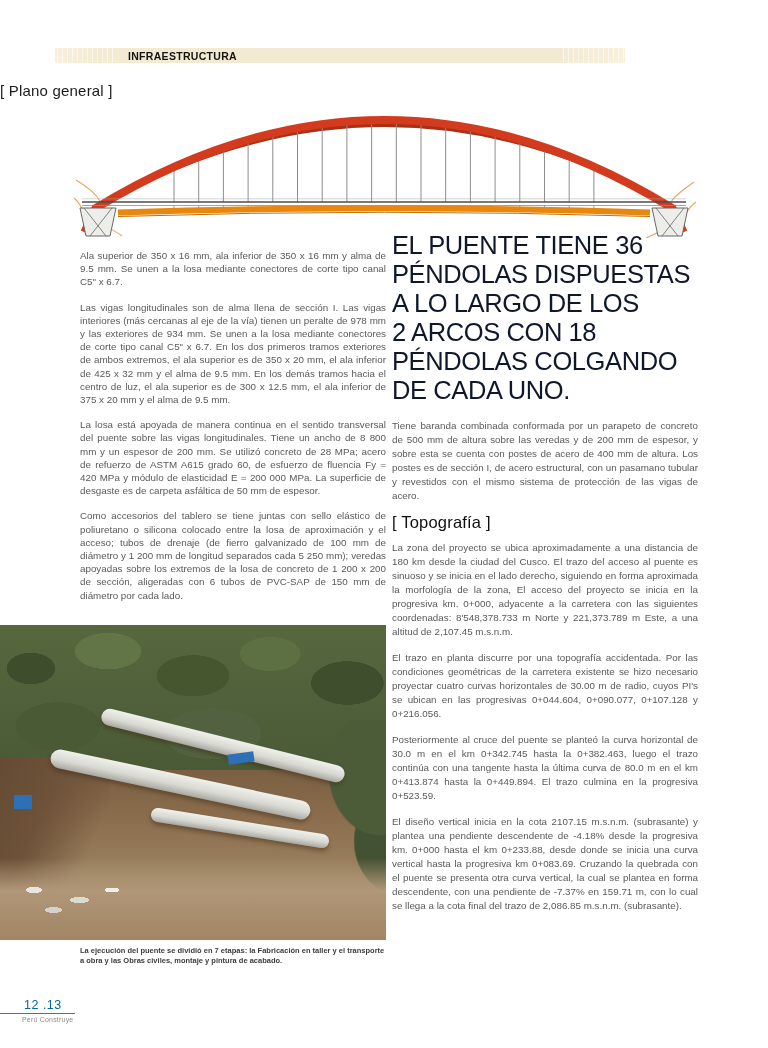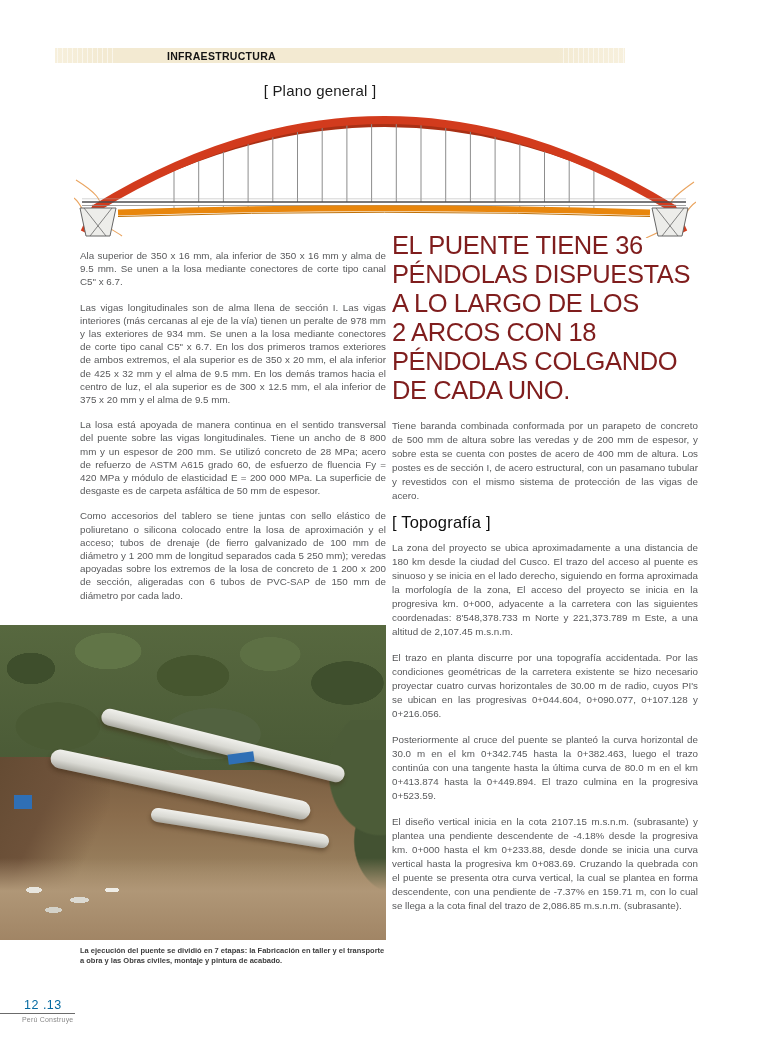--- a/index.html
+++ b/index.html
@@ -11,39 +11,39 @@
   .section-bar{
     position:absolute;left:55px;top:48px;width:570px;height:15px;
     background:linear-gradient(90deg,#f7f0dd 0%,#f3ead2 8%,#f3ead2 88%,#f7f0dd 100%);
     display:flex;align-items:center;
   }
   .section-bar .stripes{position:absolute;top:0;height:100%;width:70px;
     background:repeating-linear-gradient(90deg,rgba(255,255,255,.55) 0 1px,rgba(0,0,0,0) 1px 5px);}
   .section-bar .stripes.left{left:-8px;}
   .section-bar .stripes.right{right:-8px;}
   .section-label{
-    font-size:10.5px;font-weight:700;letter-spacing:.3px;color:#141414;padding-left:112px;position:relative;
+    font-size:10.5px;font-weight:700;letter-spacing:.3px;color:#141414;padding-left:73px;position:relative;
   }
   .figure-title{
-    position:absolute;left:0;top:82px;width:640px;text-align:center;
+    position:absolute;left:0;top:82px;width:640px;
     font-size:15px;color:#1c1c1c;letter-spacing:.2px;
   }
   
   .bridge-fig{position:absolute;left:74px;top:110px;width:622px;height:128px;}
   
   .col-left{
     position:absolute;left:80px;top:237px;width:306px;color:#58595b;
     font-size:9.8px;line-height:13.2px;text-align:justify;z-index:1;
   }
   .col-left p, .col-right-body p{margin:12px 0 12px 0;}
   .col-right{
     position:absolute;left:392px;top:231px;width:306px;bottom:8px;overflow:hidden;z-index:1;
   }
   .headline{
-    font-size:25.5px;line-height:29px;letter-spacing:-.4px;color:#7f1d1d;
+    font-size:25.5px;line-height:29px;letter-spacing:-.4px;color:#0f172a;
     white-space:pre-line;margin:0 0 14px 0;font-weight:400;
   }
   .col-right-body{color:#58595b;font-size:9.8px;line-height:14px;text-align:justify;}
   .topo-heading{
     font-size:16.5px;color:#0f0f0f;margin:4px 0 12px 0;font-weight:400;letter-spacing:.2px;
   }
   
   .photo{
     position:absolute;left:0;top:625px;width:386px;height:315px;overflow:hidden;z-index:2;
     background:linear-gradient(180deg,#55663e 0%,#4d5e38 30%,#7a5f42 46%,#8a6c4c 60%,#99805e 78%,#a58a66 100%);

